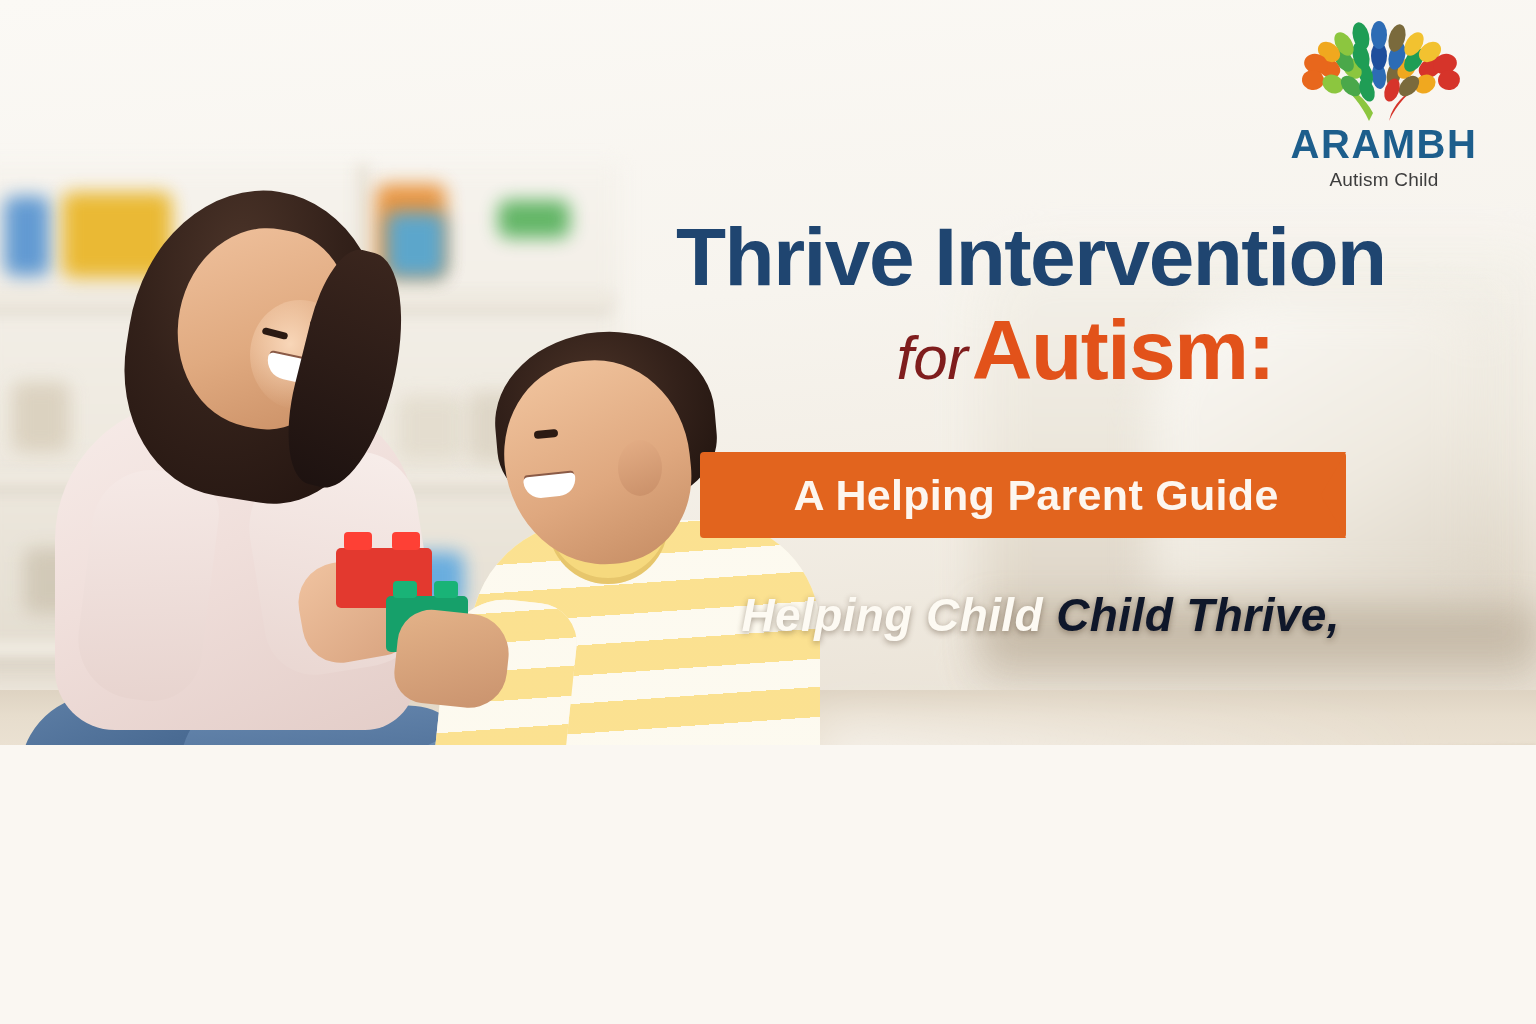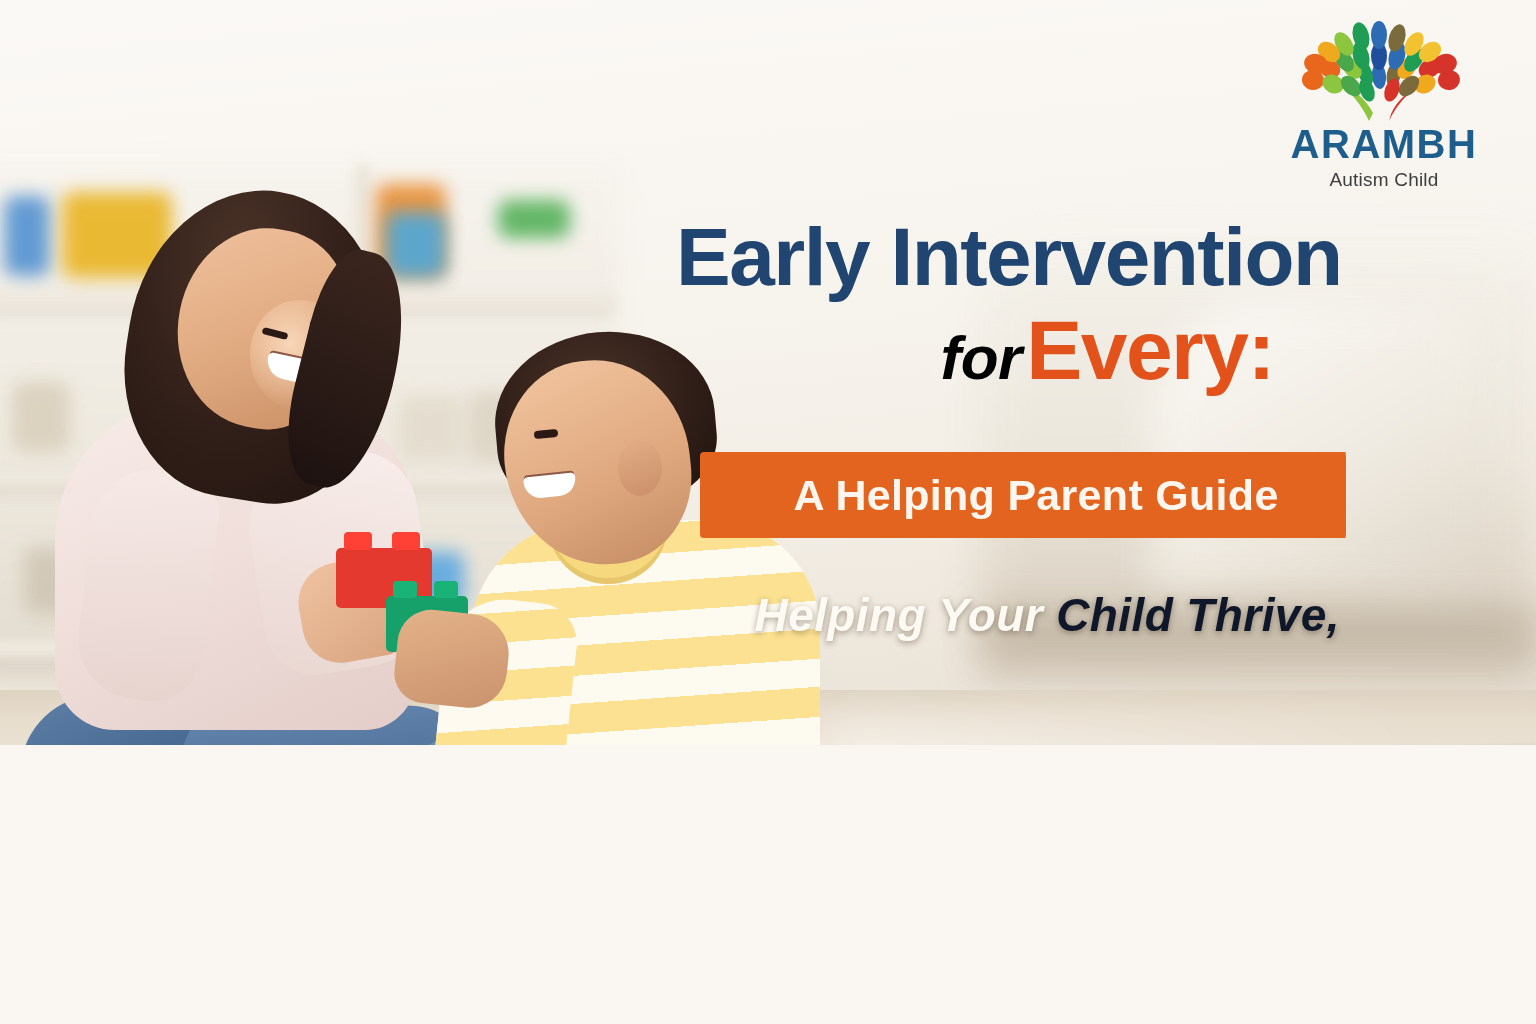--- a/index.html
+++ b/index.html
@@ -294,21 +294,21 @@
   }
   .h-line1 {
     font-size:82px; font-weight:bold; color:#1f4570;
     letter-spacing:-1.5px; line-height:1; white-space:nowrap;
   }
   .h-line2 {
     margin-top:10px; text-align:right; padding-right:122px;
     line-height:1; white-space:nowrap;
   }
   .h-for {
-    font-size:62px; font-style:italic; font-weight:bold; color:#000000;
+    font-size:62px; font-style:italic; font-weight:normal; color:#7f1d1d;
     letter-spacing:-.5px;
   }
   .h-autism {
     font-size:84px; font-weight:bold; color:#e2521a; letter-spacing:-1.5px;
   }
 
   .ribbon {
     position:absolute; left:700px; top:452px; width:646px; height:86px;
     background:#e2641e;
     clip-path:polygon(0 0, 100% 0, 100% 100%, 0 100%);
@@ -467,28 +467,28 @@
         <ellipse cx="110" cy="68" rx="8" ry="12" fill="#7a6a3c" transform="rotate(44 110 68)"></ellipse>
         <ellipse cx="68" cy="72" rx="7" ry="12" fill="#1f9d55" transform="rotate(-20 68 72)"></ellipse>
         <ellipse cx="93" cy="72" rx="7" ry="12" fill="#d6342a" transform="rotate(20 93 72)"></ellipse>
       </g>
     </svg>
     <div class="logo-name">ARAMBH</div>
     <div class="logo-sub">Autism Child</div>
   </div>
 
   <div class="headline">
-    <div class="h-line1">Early Intervention</div>
+    <div class="h-line1">Thrive Intervention</div>
     <div class="h-line2">
       <span class="h-for">for</span>
-      <span class="h-autism">Every:</span>
+      <span class="h-autism">Autism:</span>
     </div>
   </div>
 
   <div class="ribbon"></div>
   <div class="ribbon-tail"></div>
   <div class="ribbon-txt">A Helping Parent Guide</div>
 
   <div class="tagline">
-    <span>Helping Your </span><span class="tag-hl">Child Thrive,</span>
+    <span>Helping Child </span><span class="tag-hl">Child Thrive,</span>
   </div>
 
 </div>
 
 </body></html>

